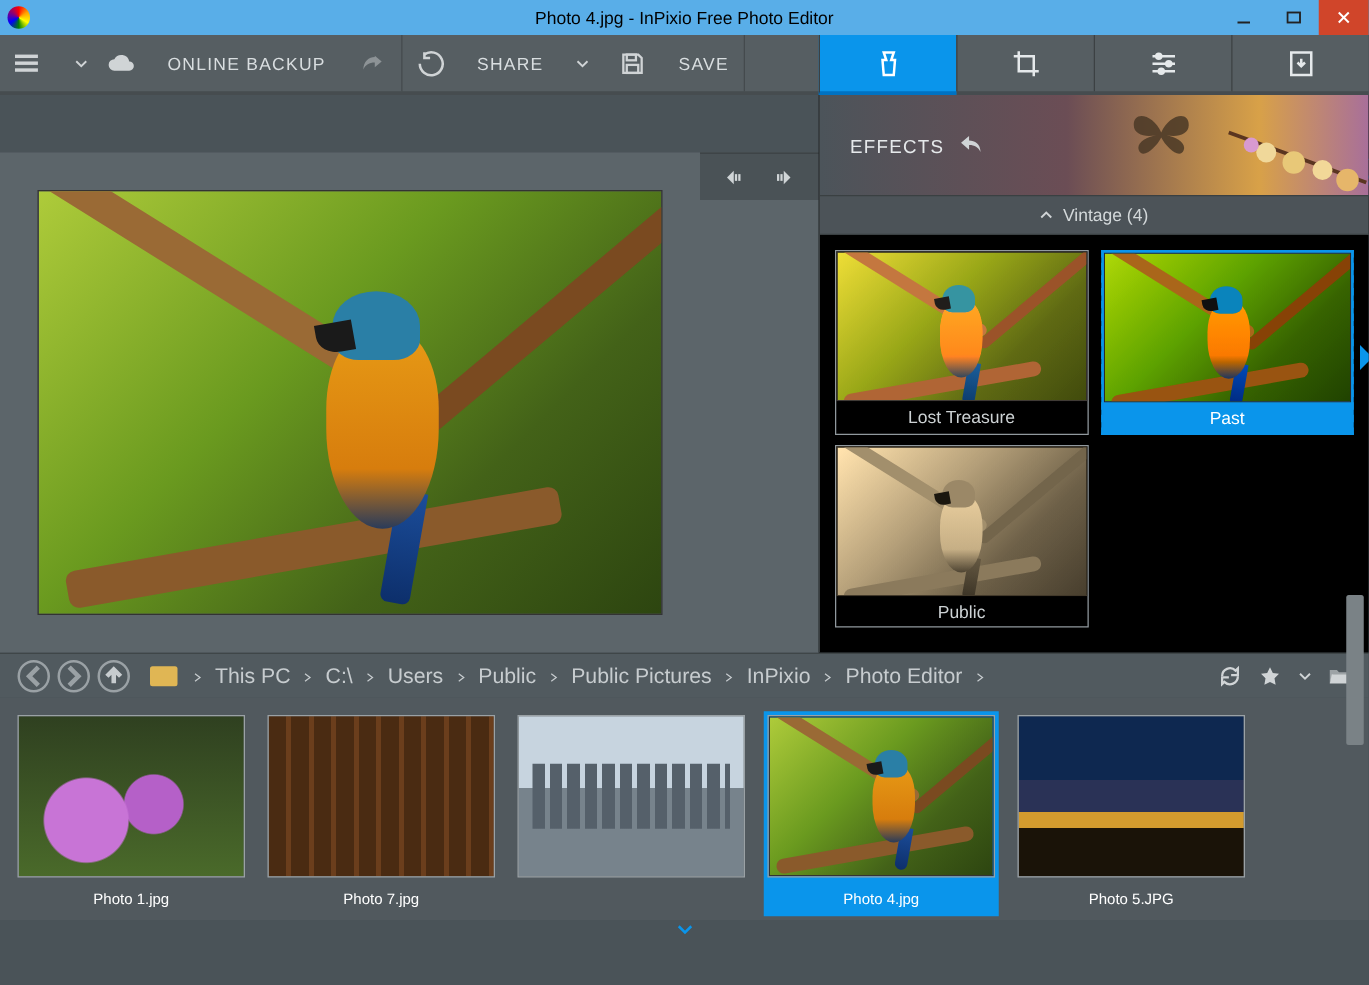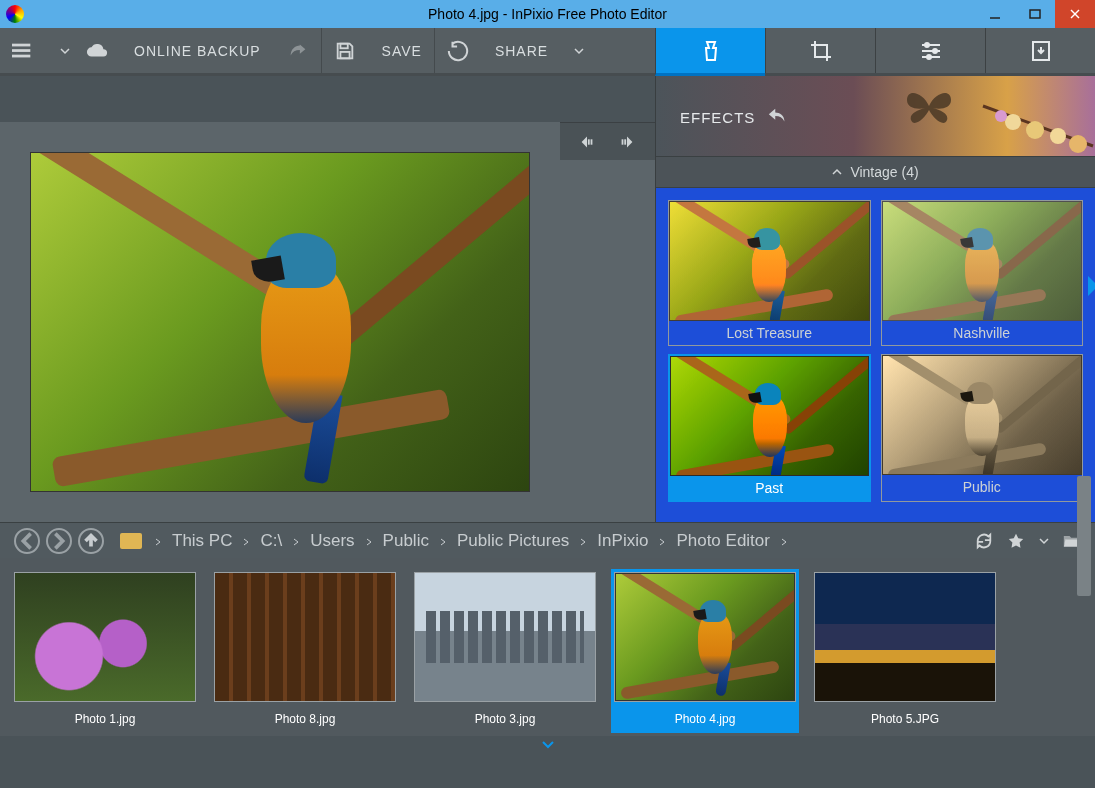--- a/index.html
+++ b/index.html
@@ -40,21 +40,21 @@
   .parrot-tail { position:absolute; left:280px; top:240px; width:24px; height:90px; background:linear-gradient(180deg,#1b4d9a,#0d2f6b); transform:rotate(10deg); border-radius:0 0 6px 6px;}
 
   .canvas-tools { height:38px; background:#4a5256; display:flex; align-items:center; padding:0 10px; gap:6px; border-top:1px solid #3b4043;}
   .ct-btn { width:34px; height:30px; display:flex; align-items:center; justify-content:center; color:#cfd4d6; }
   .ct-btn.boxed { border:1px solid #0a95eb; background:#4e575c; }
   .ct-btn svg { width:18px; height:18px; }
   .zoom-group { display:flex; align-items:center; gap:8px; margin:0 12px; color:#d7dadc; font-size:13px; }
   .zoom-group .zbox { width:20px; height:20px; border:2px solid #cfd4d6; }
   .divider { width:1px; height:28px; background:#3c4244; margin:0 8px; }
 
-  .side-panel { width:440px; background:#1d4ed8; border-left:1px solid #393e40; position:relative; }
+  .side-panel { width:440px; background:#000000; border-left:1px solid #393e40; position:relative; }
   .side-header { height:80px; position:relative; overflow:hidden; }
   .side-header .hbg { position:absolute; inset:0; background:linear-gradient(90deg,#4c545a 0%, #6b4d55 45%, #d8a148 80%, #a86f9a 100%); }
   .side-header .butterfly { position:absolute; right:140px; top:10px; width:52px; height:40px; }
   .side-header .flowers { position:absolute; right:-8px; top:20px; width:130px; height:60px; }
   .side-header .effects-row { position:absolute; left:24px; top:30px; display:flex; align-items:center; gap:12px; color:#e6e9eb; font-size:15px; letter-spacing:1px; }
   .side-subhead { background:#4c5358; height:32px; display:flex; align-items:center; justify-content:center; color:#d3d8da; font-size:14px; gap:8px; border-top:1px solid #3a4042; border-bottom:1px solid #3a4042;}
   .effect-grid { padding:12px; display:grid; grid-template-columns:1fr 1fr; gap:8px 10px; }
   .effect-cell { border:1px solid #91999e; }
   .effect-cell.selected { border:2px dashed #0a95eb; background:#0a95eb; }
   .effect-thumb { height:120px; position:relative; overflow:hidden; }
@@ -147,43 +147,43 @@
           <path d="M6 18a5 5 0 010-10 7 7 0 0113 2 4 4 0 010 8H6z"></path>
         </svg>
       </span>
     <span class="label">ONLINE BACKUP</span>
     <span class="icon" style="opacity:.45">
         <svg viewBox="0 0 24 24" fill="currentColor">
           <path d="M14 5l6 5-6 5v-4c-5 0-8 2-10 6 0-7 5-11 10-11V5z"></path>
         </svg>
       </span>
   </div>
+  <div class="group" style="border-right:none">
+    <span class="icon">
+        <svg viewBox="0 0 24 24" fill="none" stroke="currentColor" stroke-width="2.2">
+          <path d="M2 12a10 10 0 1 0 4-8"></path>
+          <path d="M6 2v5h5" fill="none"></path>
+        </svg>
+      </span>
+    <span class="label">SHARE</span>
+    <span class="icon" style="width:10px">
+        <svg viewBox="0 0 10 10">
+          <path d="M1 3l4 4 4-4" fill="none" stroke="currentColor" stroke-width="1.5"></path>
+        </svg>
+      </span>
+  </div>
   <div class="group">
     <span class="icon">
         <svg viewBox="0 0 24 24" fill="none" stroke="currentColor" stroke-width="2">
           <path d="M4 4h13l3 3v13H4z"></path>
           <rect x="7" y="4" width="8" height="5"></rect>
           <rect x="7" y="13" width="10" height="7"></rect>
         </svg>
       </span>
     <span class="label">SAVE</span>
-  </div>
-  <div class="group" style="border-right:none">
-    <span class="icon">
-        <svg viewBox="0 0 24 24" fill="none" stroke="currentColor" stroke-width="2.2">
-          <path d="M2 12a10 10 0 1 0 4-8"></path>
-          <path d="M6 2v5h5" fill="none"></path>
-        </svg>
-      </span>
-    <span class="label">SHARE</span>
-    <span class="icon" style="width:10px">
-        <svg viewBox="0 0 10 10">
-          <path d="M1 3l4 4 4-4" fill="none" stroke="currentColor" stroke-width="1.5"></path>
-        </svg>
-      </span>
   </div>
 
   <div class="right-tabs">
     <div class="rtab active">
         <svg viewBox="0 0 24 24" fill="none" stroke="#fff" stroke-width="2">
           <path d="M8 3h8l-2 6h3l-1 12H8L7 9h3z"></path>
         </svg>
       </div>
     <div class="rtab">
         <svg viewBox="0 0 24 24" fill="none" stroke="currentColor" stroke-width="2">
@@ -351,34 +351,20 @@
               <div class="branch b3"></div>
               <div class="branch b1"></div>
               <div class="parrot-tail"></div>
               <div class="parrot-body"></div>
               <div class="parrot-head"></div>
               <div class="parrot-beak"></div>
             </div>
           </div>
         <div class="effect-label">Lost Treasure</div>
       </div>
-      <div class="effect-cell eff-nash">
-        <div class="effect-thumb">
-            <div class="parrot-scene sm">
-              <div class="branch b2"></div>
-              <div class="branch b3"></div>
-              <div class="branch b1"></div>
-              <div class="parrot-tail"></div>
-              <div class="parrot-body"></div>
-              <div class="parrot-head"></div>
-              <div class="parrot-beak"></div>
-            </div>
-          </div>
-        <div class="effect-label">Nashville</div>
-      </div>
       <div class="effect-cell selected eff-past">
         <div class="effect-thumb">
             <div class="parrot-scene sm">
               <div class="branch b2"></div>
               <div class="branch b3"></div>
               <div class="branch b1"></div>
               <div class="parrot-tail"></div>
               <div class="parrot-body"></div>
               <div class="parrot-head"></div>
               <div class="parrot-beak"></div>
@@ -480,25 +466,24 @@
   </div>
 </div>
 
 <div class="film">
   <div class="film-cell">
     <div class="film-thumb th-flower"></div>
     <div class="film-label">Photo 1.jpg</div>
   </div>
   <div class="film-cell">
     <div class="film-thumb th-guitars"></div>
-    <div class="film-label">Photo 8.jpg</div>
+    <div class="film-label">Photo 7.jpg</div>
   </div>
   <div class="film-cell">
     <div class="film-thumb th-city"></div>
-    <div class="film-label">Photo 3.jpg</div>
   </div>
   <div class="film-cell sel">
     <div class="film-thumb">
         <div class="parrot-scene sm" style="height:100%">
           <div class="branch b2"></div>
           <div class="branch b3"></div>
           <div class="branch b1"></div>
           <div class="parrot-tail"></div>
           <div class="parrot-body"></div>
           <div class="parrot-head"></div>

